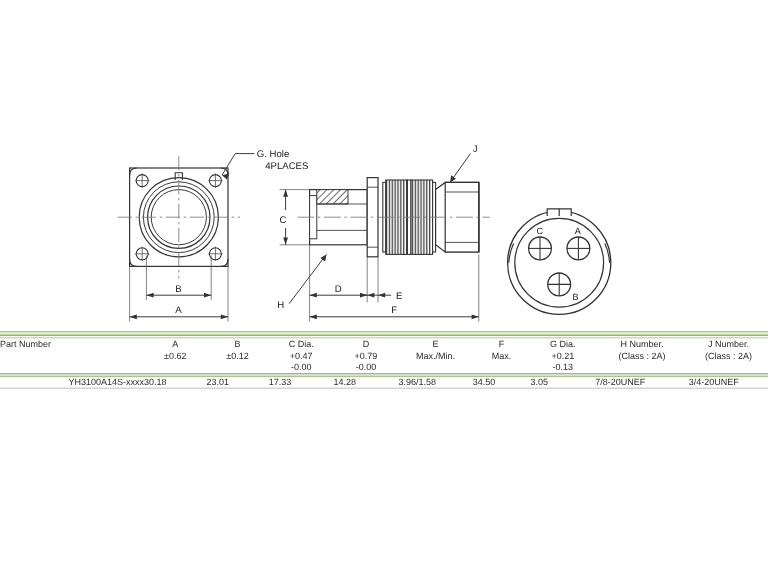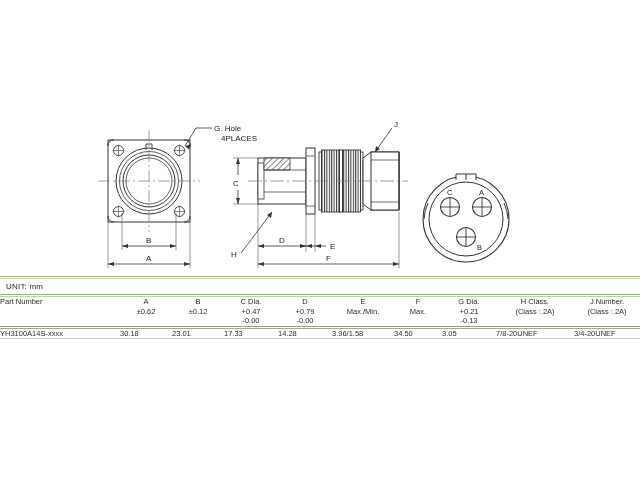--- a/index.html
+++ b/index.html
@@ -32,21 +32,21 @@
     font-size:7.5px;color:#2b2b2b;
   }
   table.spec th,table.spec td{
     padding:0;margin:0;vertical-align:top;font-weight:normal;
     line-height:9.5px;
   }
   th.hdr{ text-align:center; padding-top:5px; padding-bottom:5px;}
   th.hdr .ml{display:block;}
   th.hdr-part{text-align:left;padding-left:6px;padding-top:5px;}
   td.cell{text-align:left;padding-top:5px;padding-bottom:5px;}
-  td.cell-part{text-align:left;padding-left:6px;padding-top:5px;padding-bottom:5px;}
+  td.cell-part{text-align:right;padding-left:6px;padding-top:5px;padding-bottom:5px;}
 
   .col-part{width:120px;}
   .col-a{width:52px;}
   .col-b{width:52px;}
   .col-c{width:54px;}
   .col-d{width:54px;}
   .col-e{width:62px;}
   .col-f{width:48px;}
   .col-g{width:54px;}
   .col-h{width:78px;}
@@ -244,21 +244,20 @@
   </div>
 
   <div id="table-block">
 
     <div class="sep-stack">
       <div class="rule-green"></div>
       <div class="spacer1"></div>
       <div class="rule-green-thin"></div>
     </div>
 
-    <div class="unit-line">UNIT: mm</div>
 
     <div class="sep-stack">
       <div class="rule-green"></div>
       <div class="spacer1"></div>
       <div class="rule-green-thin"></div>
     </div>
 
     <table class="spec">
       <colgroup>
         <col class="col-part">
@@ -302,21 +301,21 @@
           <th class="hdr">
             <span class="ml">F</span>
             <span class="ml">Max.</span>
           </th>
           <th class="hdr">
             <span class="ml">G Dia.</span>
             <span class="ml">+0.21</span>
             <span class="ml">-0.13</span>
           </th>
           <th class="hdr">
-            <span class="ml">H Class.</span>
+            <span class="ml">H Number.</span>
             <span class="ml">(Class : 2A)</span>
           </th>
           <th class="hdr">
             <span class="ml">J Number.</span>
             <span class="ml">(Class : 2A)</span>
           </th>
         </tr>
       </thead>
     </table>
 

